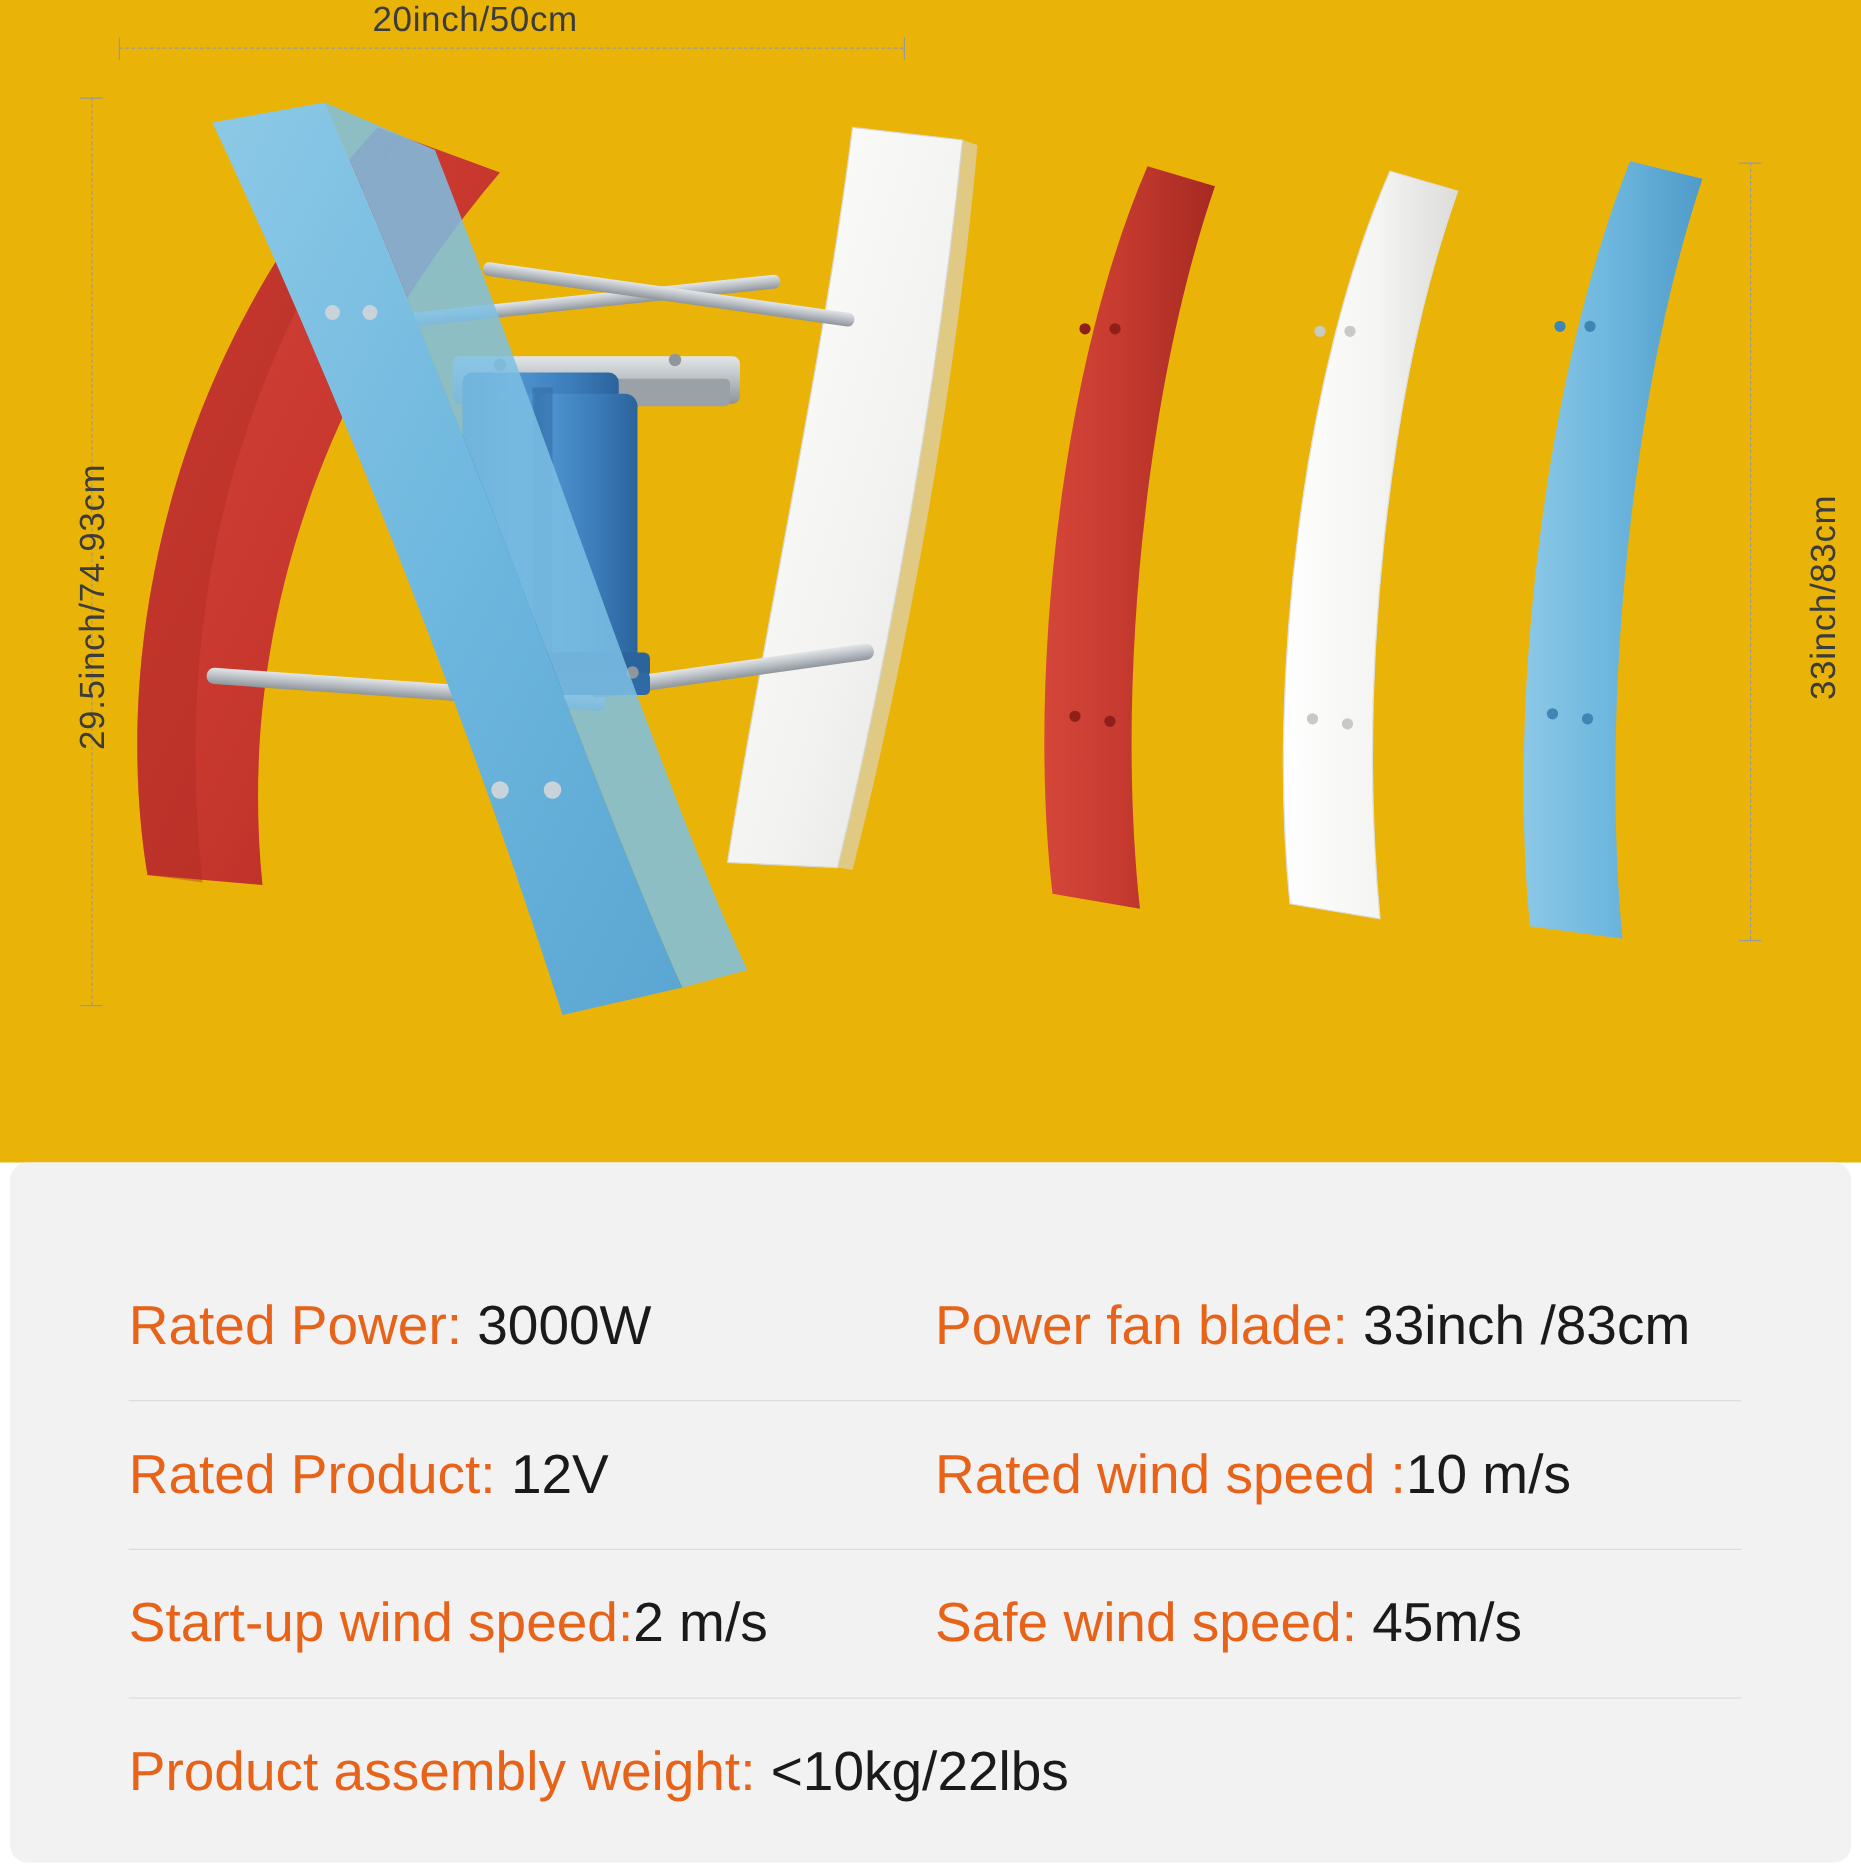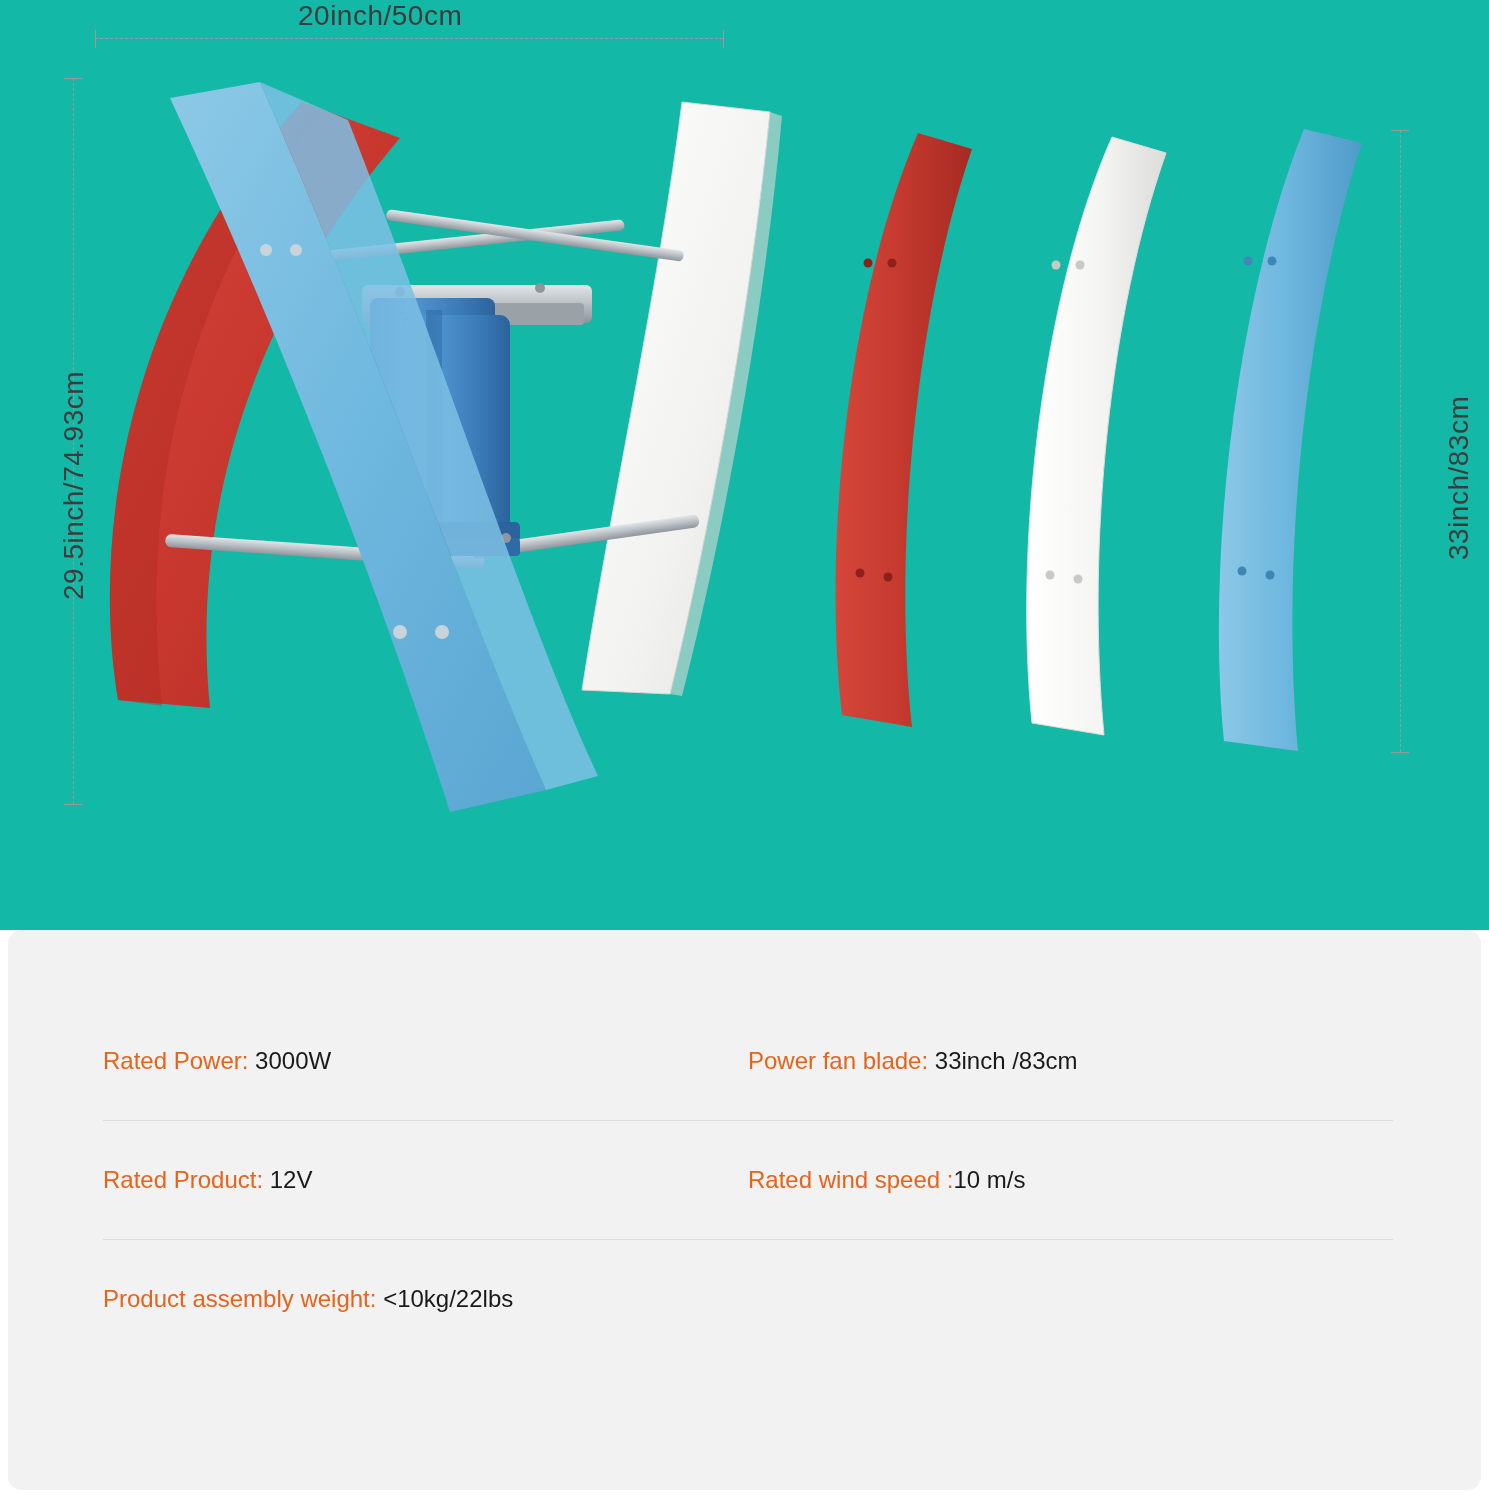--- a/index.html
+++ b/index.html
@@ -15,21 +15,21 @@
     overflow: hidden;
   }
 
   
   .illustration {
     position: absolute;
     left: 0;
     top: 0;
     width: 1489px;
     height: 930px;
-    background: #14b8a6;
+    background: #eab308;
   }
 
   
   .dim-label {
     position: absolute;
     color: #3c3c3c;
     font-size: 28px;
     letter-spacing: 0.5px;
     white-space: nowrap;
   }
@@ -82,21 +82,21 @@
     display: flex;
     border-bottom: 1px solid #dcdcdc;
     height: 118px;
     align-items: center;
   }
   .spec-row:last-child {
     border-bottom: none;
   }
   .spec-cell {
     flex: 1 1 50%;
-    font-size: 24px;
+    font-size: 44px;
     line-height: 1.2;
     color: #1a1a1a;
     white-space: nowrap;
   }
   .spec-cell .k {
     color: #e8631a;
   }
   .spec-cell .v {
     color: #1a1a1a;
   }
@@ -249,20 +249,28 @@
 
     <div class="spec-row">
       <div class="spec-cell">
         <span class="k">Rated Product</span><span class="k">: </span><span class="v">12V</span>
       </div>
       <div class="spec-cell">
         <span class="k">Rated wind speed </span><span class="k">:</span><span class="v">10 m/s</span>
       </div>
     </div>
 
+    <div class="spec-row">
+      <div class="spec-cell">
+        <span class="k">Start-up wind speed</span><span class="k">:</span><span class="v">2 m/s</span>
+      </div>
+      <div class="spec-cell">
+        <span class="k">Safe wind speed</span><span class="k">: </span><span class="v">45m/s</span>
+      </div>
+    </div>
 
     <div class="spec-row">
       <div class="spec-cell">
         <span class="k">Product assembly weight</span><span class="k">: </span><span class="v">&lt;10kg/22lbs</span>
       </div>
       <div class="spec-cell">
         <span class="v"></span>
       </div>
     </div>
 

